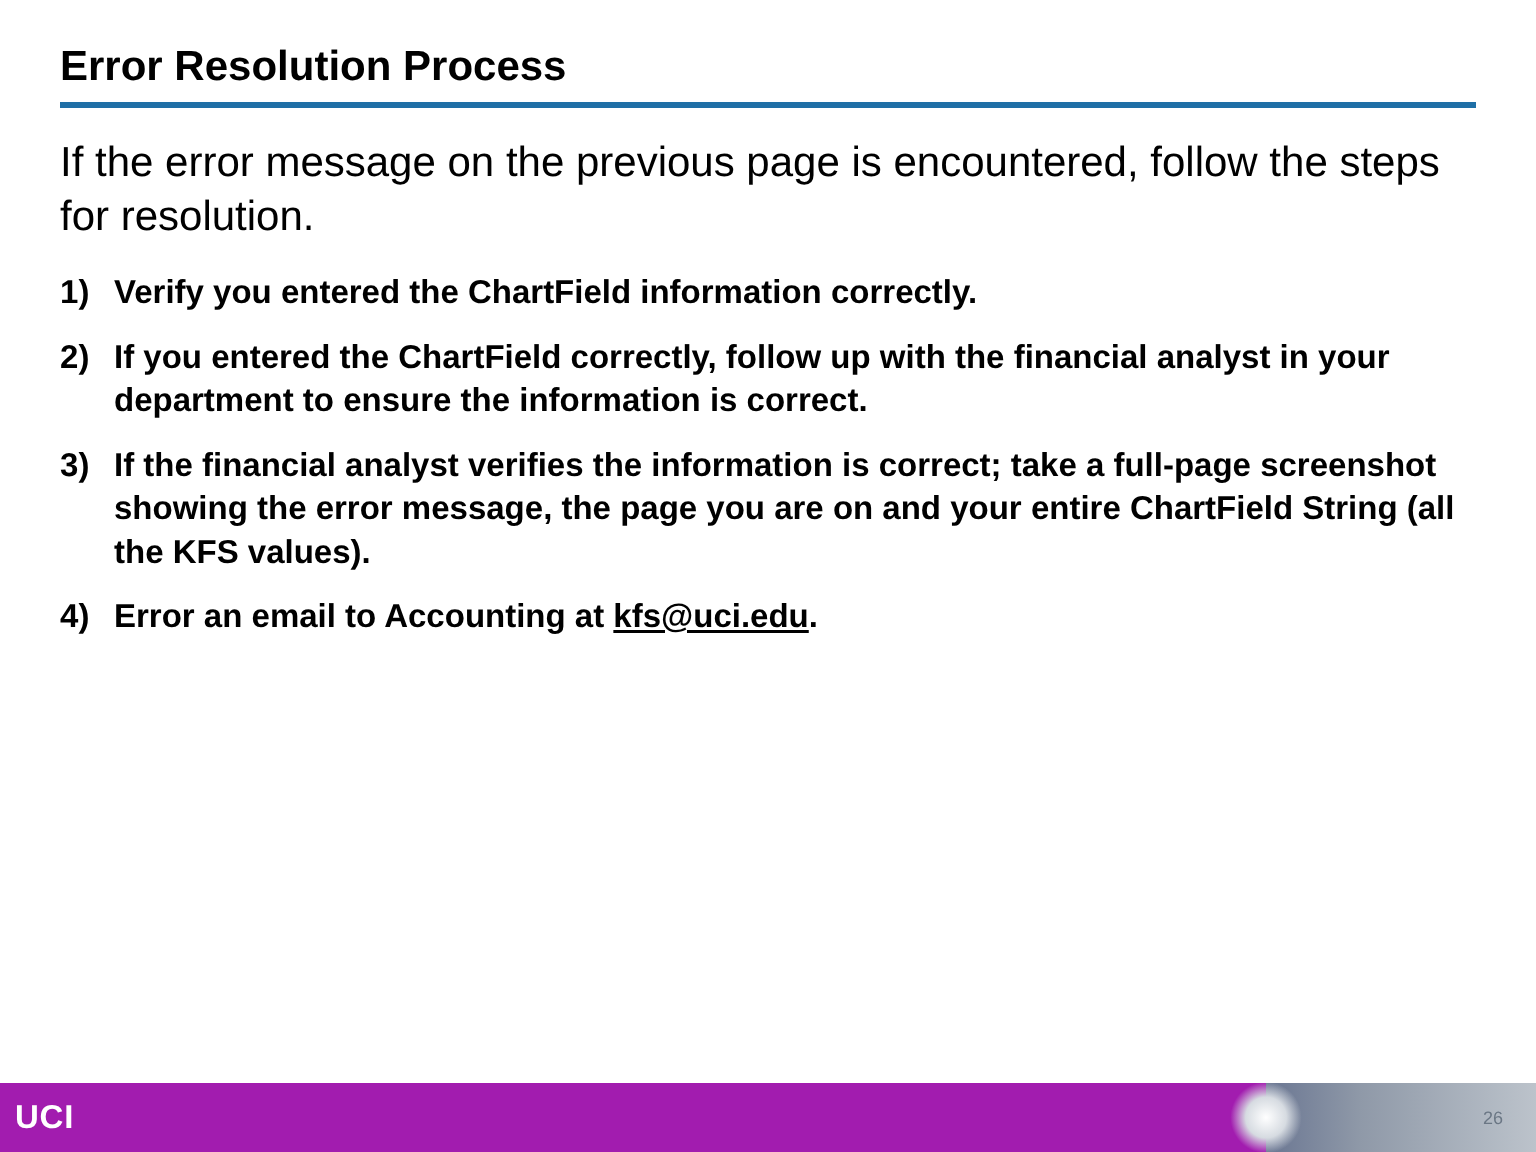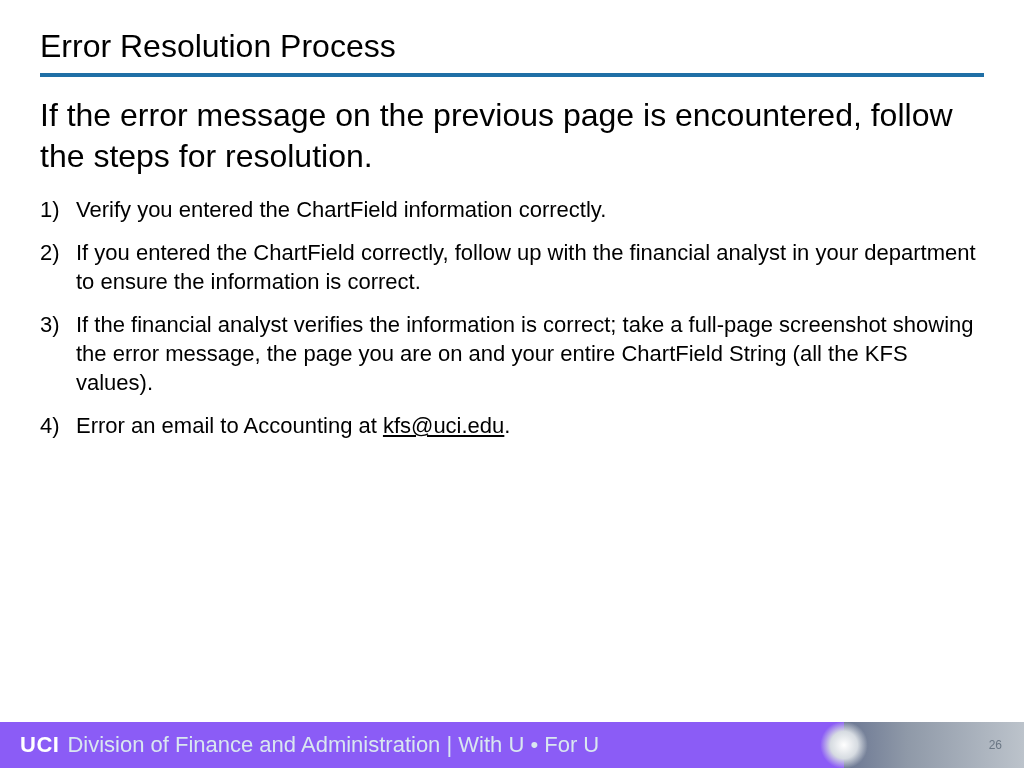--- a/index.html
+++ b/index.html
@@ -1,29 +1,29 @@
 <!DOCTYPE html>
 <html><head>
   <meta charset="utf-8">
   <style>
     * { margin: 0; padding: 0; box-sizing: border-box; }
     html, body { width: 1024px; height: 768px; font-family: Arial, Helvetica, sans-serif; background: #fff; overflow: hidden; }
     .slide { position: relative; width: 1024px; height: 768px; }
-    .title { font-size: 32px; font-weight: 400; color: #000; padding: 28px 40px 8px 40px; }
+    .title { font-size: 28px; font-weight: 700; color: #000; padding: 28px 40px 8px 40px; }
     .rule { height: 4px; background: #1f6fa6; margin: 0 40px 18px 40px; }
-    .intro { font-size: 32px; color: #000; padding: 0 40px 18px 40px; line-height: 1.28; }
+    .intro { font-size: 28px; color: #000; padding: 0 40px 18px 40px; line-height: 1.28; }
     .steps-heading { font-size: 24px; font-weight: 700; color: #1f6fa6; padding: 0 40px 12px 40px; }
-    .steps { padding: 0 40px 0 40px; }
+    .steps { padding: 0 40px 0 40px; font-weight: bold; }
     .steps ol { list-style: none; counter-reset: step; }
     .steps li { counter-increment: step; font-size: 22px; color: #000; line-height: 1.32; margin-bottom: 14px; padding-left: 36px; position: relative; }
     .steps li::before { content: counter(step) ")"; position: absolute; left: 0; top: 0; }
     .steps a { color: #000000; text-decoration: underline; }
     .footer { position: absolute; bottom: 0; left: 0; width: 1024px; height: 46px; }
     .footer-side { position: absolute; right: 0; top: 0; width: 180px; height: 46px; background: linear-gradient(90deg, #6a7692 0%, #8f99a8 35%, #bcc3cb 100%); }
-    .footer-main { position: absolute; left: 0; top: 0; width: 1024px; height: 46px; background: #8b5cf6; display: flex; align-items: center; padding-left: 20px; }
+    .footer-main { position: absolute; left: 0; top: 0; width: 1024px; height: 46px; background: #a21caf; display: flex; align-items: center; padding-left: 10px; }
     .footer-side::after { content: ""; position: absolute; left: -24px; top: 50%; transform: translateY(-50%); width: 48px; height: 48px; background: radial-gradient(circle at center, #ffffff 0%, #d6dbe1 40%, rgba(214,219,225,0) 70%); border-radius: 50%; }
     .uci { font-weight: 700; font-size: 22px; color: #fff; letter-spacing: 0.5px; margin-right: 8px; }
     .division { font-size: 22px; color: #d9e7f0; font-weight: 300; }
     .page-number { position: absolute; right: 22px; top: 50%; transform: translateY(-50%); font-size: 12px; color: #6b7785; z-index: 3; }
   </style>
 </head>
 <body>
 
 <div class="slide">
   <h1 class="title">Error Resolution Process</h1>
@@ -39,18 +39,17 @@
       <li>If the financial analyst verifies the information is correct; take a full-page screenshot showing the error message, the page you are on and your entire ChartField String (all the KFS values).</li>
       <li>
         <span>Error an email to Accounting at </span><a href="#">kfs@uci.edu</a><span>.</span>
       </li>
     </ol>
   </div>
 
   <div class="footer">
     <div class="footer-main">
       <span class="uci">UCI</span>
-      <span class="division">Division of Finance and Administration | With U • For U</span>
     </div>
     <div class="footer-side"></div>
     <span class="page-number">26</span>
   </div>
 </div>
 
 </body></html>

